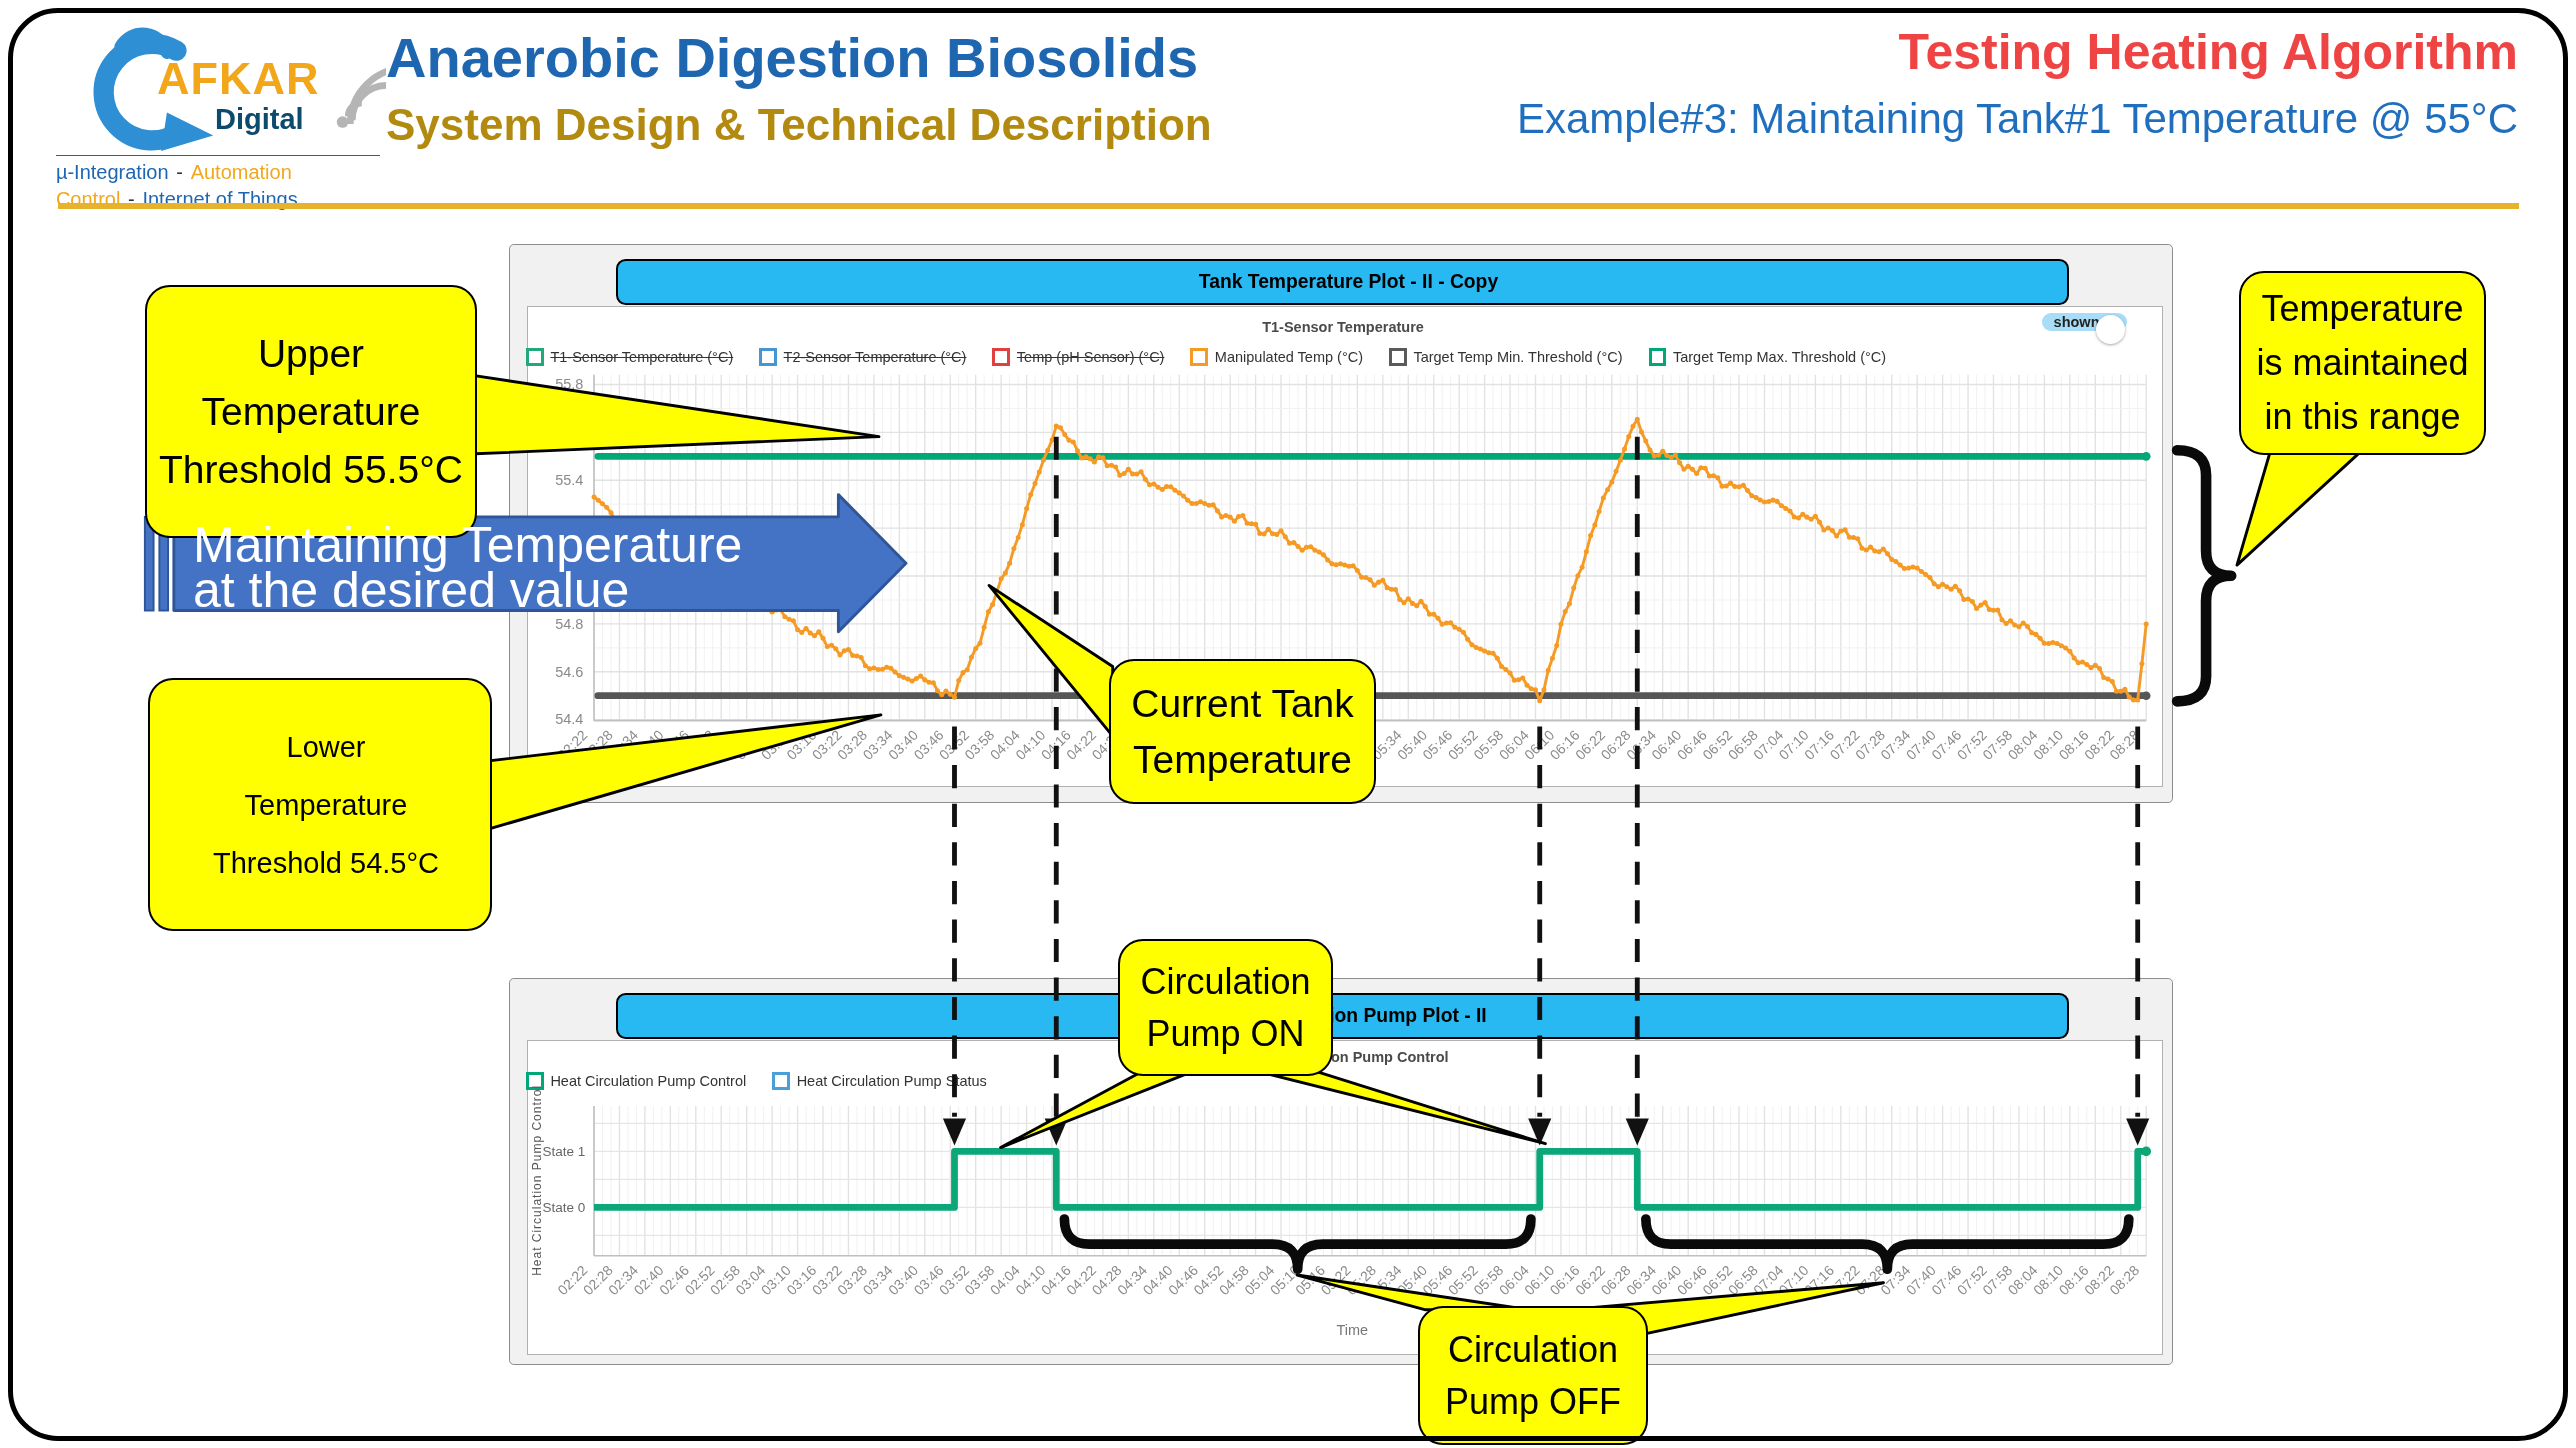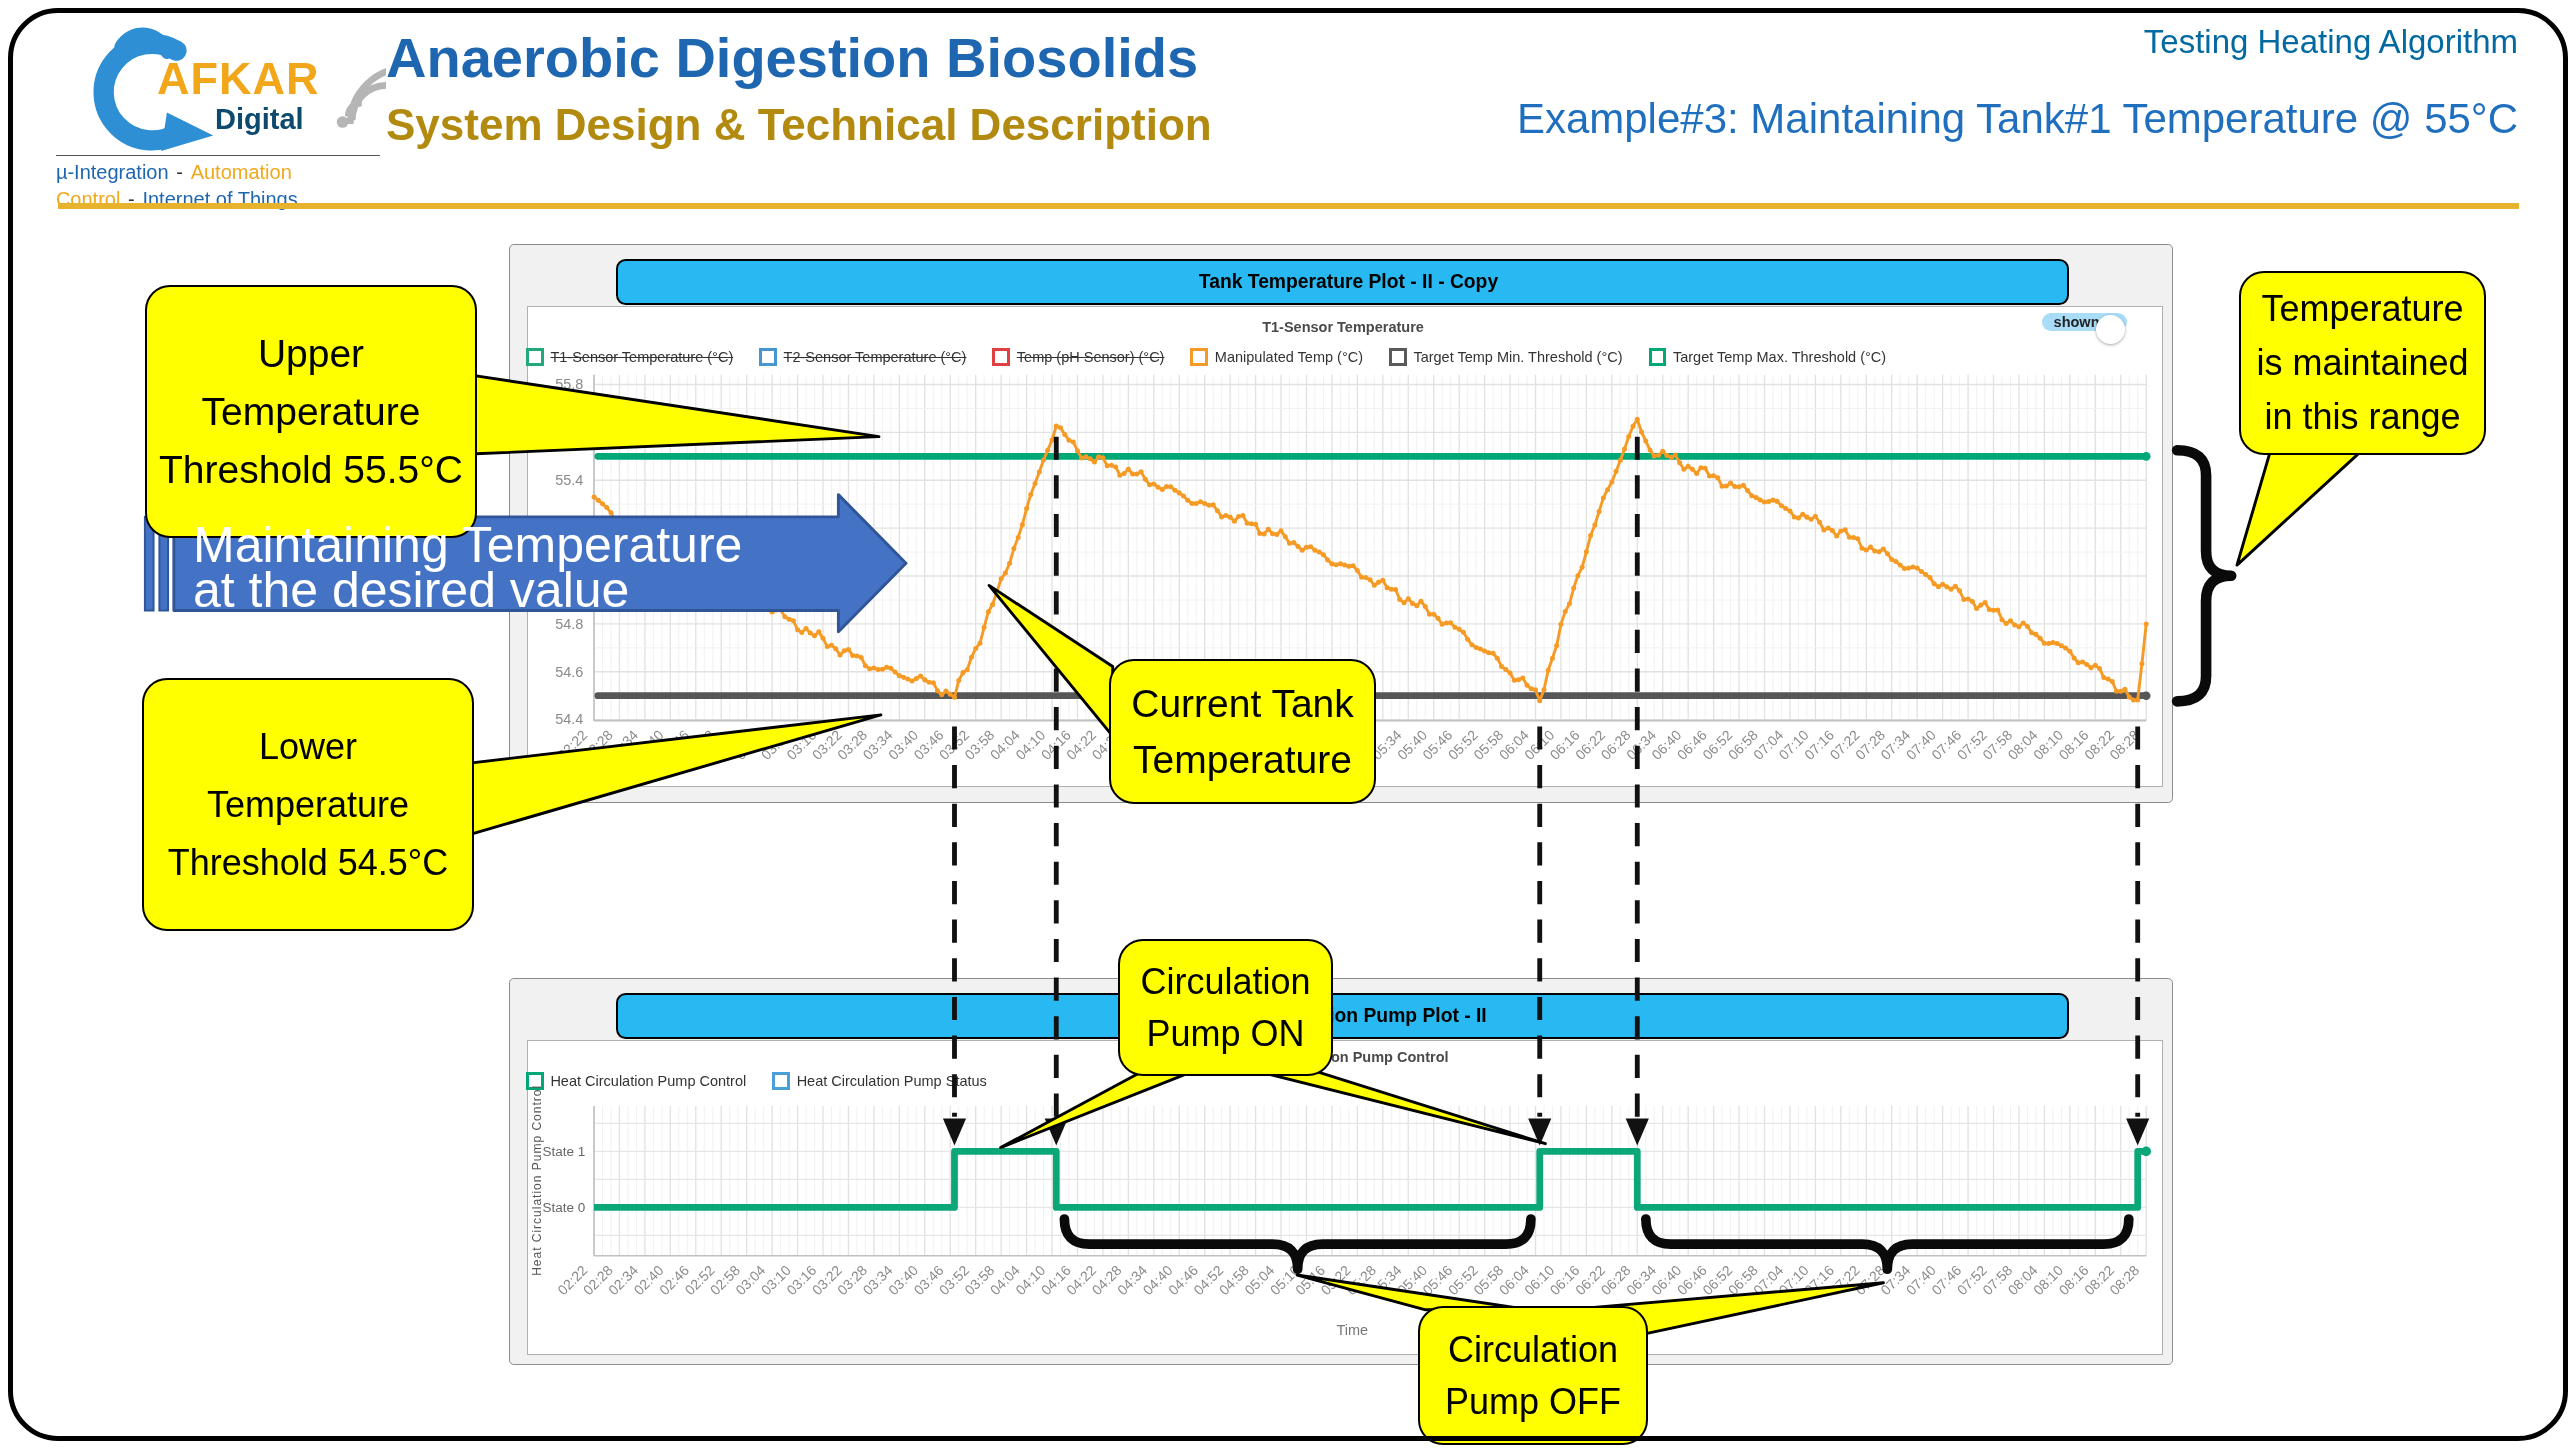--- a/index.html
+++ b/index.html
@@ -3,21 +3,21 @@
 <meta charset="utf-8">
 <style>
   html,body{margin:0;padding:0;width:2576px;height:1449px;background:#fff;}
   .slide{position:relative;width:2576px;height:1449px;background:#fff;overflow:hidden;
          font-family:"Liberation Sans",sans-serif;}
   .frame{position:absolute;left:7.7px;top:7.7px;right:7.7px;bottom:7.7px;border:5.8px solid #000;
          border-radius:50px;z-index:8;pointer-events:none;}
   
   .hdr-title{position:absolute;left:386px;top:25px;font-size:56px;font-weight:bold;color:#1f66b0;z-index:2;}
   .hdr-sub{position:absolute;left:386px;top:100px;font-size:44px;font-weight:bold;color:#b28a10;z-index:2;}
-  .hdr-right1{position:absolute;right:58px;top:23px;font-size:33px;font-weight:400;color:#0369a1;z-index:2;}
+  .hdr-right1{position:absolute;right:58px;top:23px;font-size:50px;font-weight:700;color:#ef4444;z-index:2;}
   .hdr-right2{position:absolute;right:58px;top:95px;font-size:42px;color:#1f6fbe;z-index:2;}
   .gold-line{position:absolute;left:58px;top:203px;width:2461px;height:5.8px;background:#e7b32c;z-index:2;}
   
   .logo{position:absolute;left:53px;top:13.5px;width:333px;height:193px;z-index:2;}
   .logo .afkar{position:absolute;left:104px;top:39px;font-size:45px;font-weight:bold;color:#f2a71b;letter-spacing:1px;}
   .logo .digital{position:absolute;left:162px;top:89px;font-size:29px;font-weight:bold;color:#0c4a6e;}
   .logo .rule{position:absolute;left:2.9px;top:141px;width:324px;height:1.9px;background:#555;}
   .logo .tag{position:absolute;left:2.9px;font-size:20px;}
   .tag .b{color:#1f66b0}.tag .o{color:#f0a81c}.tag .d{color:#333;padding:0 7.7px}
   
@@ -38,21 +38,21 @@
                 border-radius:16.4px;display:flex;align-items:center;z-index:2;cursor:pointer;}
   .shown-toggle .lbl{font-size:14.5px;font-weight:bold;color:#222;margin-left:11.6px;}
   .shown-toggle .knob{position:absolute;right:1.9px;top:1.9px;width:29px;height:29px;border-radius:50%;
                       background:#fff;box-shadow:0 1px 2.9px rgba(0,0,0,.35);}
   
   #overlay{position:absolute;left:0;top:0;z-index:4;pointer-events:none;}
   
   .callout{position:absolute;background:#ffff00;border:2.9px solid #000;border-radius:25px;display:flex;
            align-items:center;justify-content:center;text-align:center;white-space:pre-line;z-index:6;color:#000;}
   .co-upper{left:145px;top:285px;width:328px;height:249px;font-size:39px;line-height:58px;}
-  .co-lower{left:142px;top:678px;width:328px;height:249px;font-size:36px;line-height:58px;}
+  .co-lower{left:148px;top:678px;width:328px;height:249px;font-size:29px;line-height:58px;padding-left:12px;}
   .co-current{left:1109px;top:659px;width:263px;height:141px;font-size:39px;line-height:56px;}
   .co-range{left:2239px;top:271px;width:243px;height:180px;font-size:36px;line-height:54px;}
   .co-on{left:1118px;top:939px;width:211px;height:133px;font-size:36px;line-height:52px;}
   .co-off{left:1418px;top:1306px;width:226px;height:135px;font-size:36px;line-height:52px;}
   .arrow-text{position:absolute;left:193px;top:523px;width:637px;z-index:6;color:#fff;font-size:50px;
               line-height:45px;white-space:pre-line;}
 </style>
 </head>
 <body>
 

